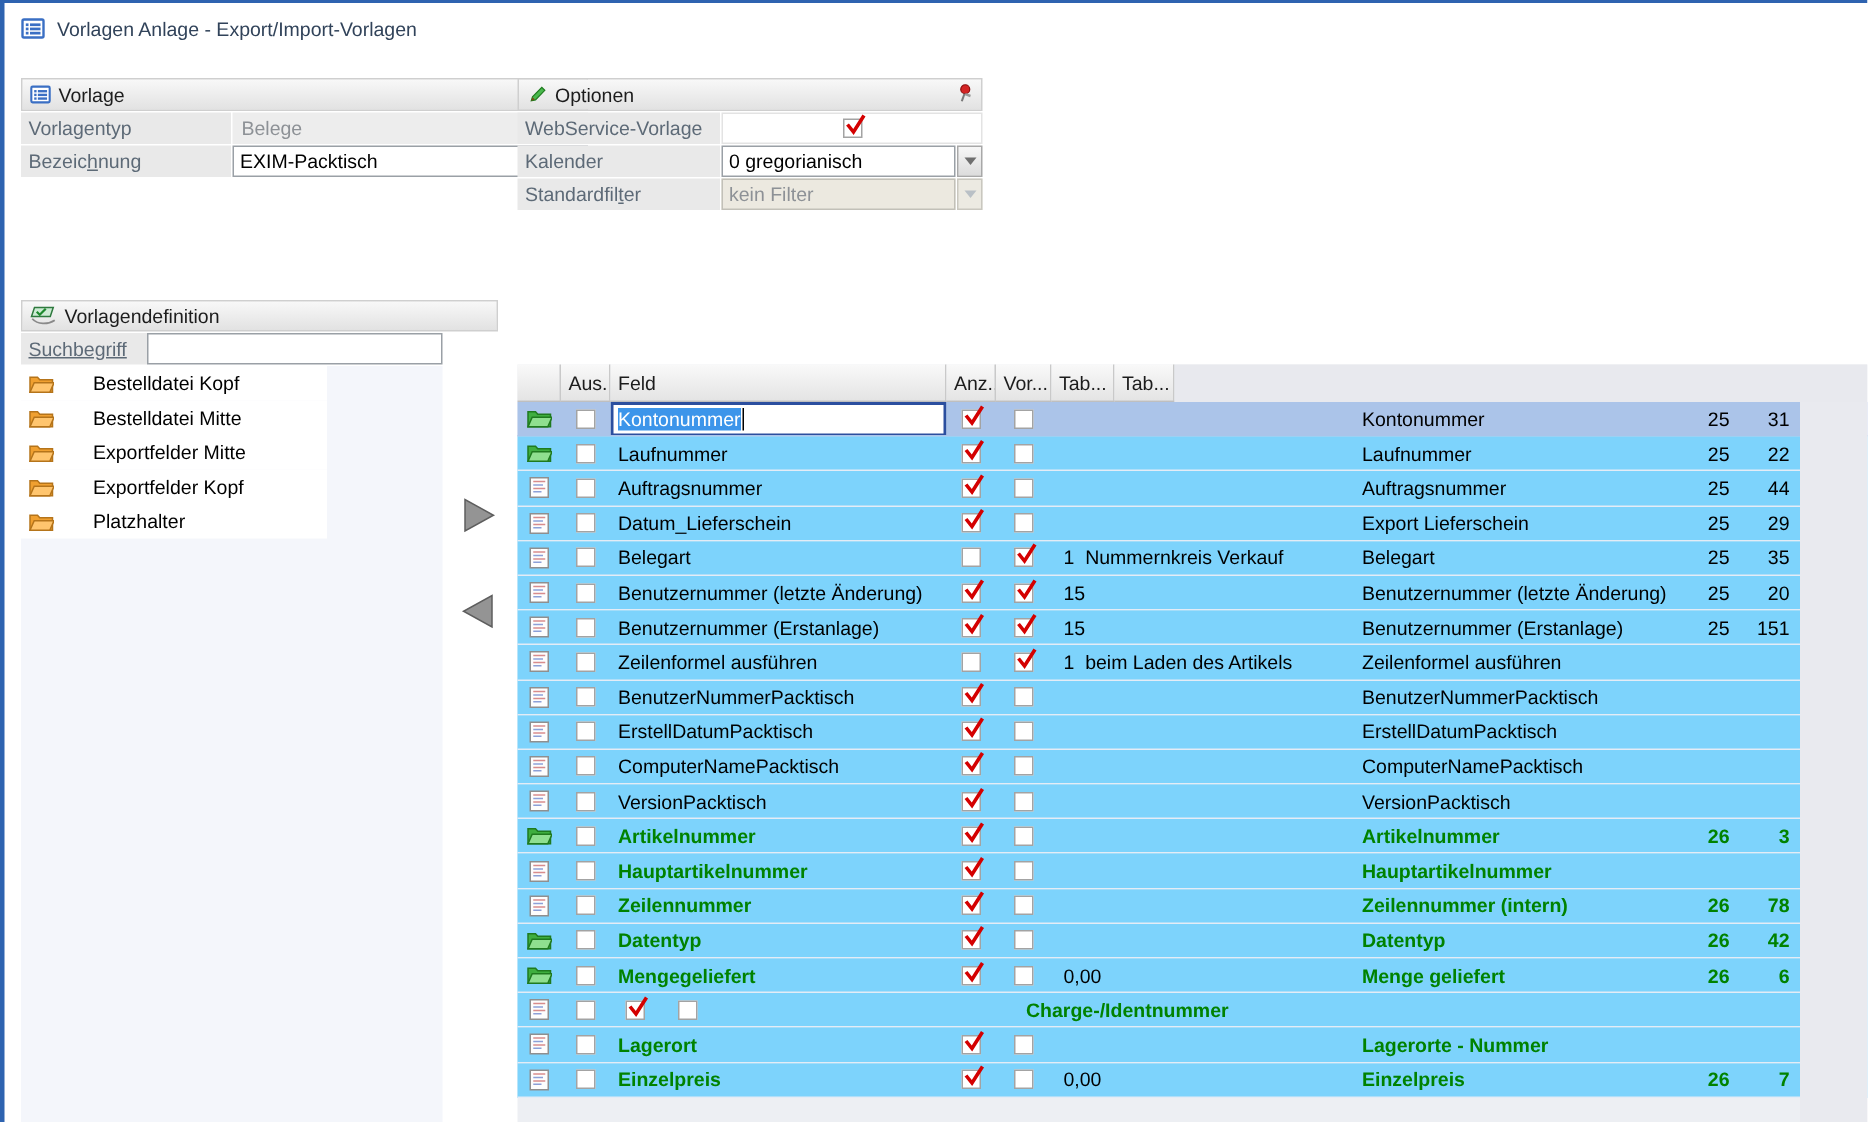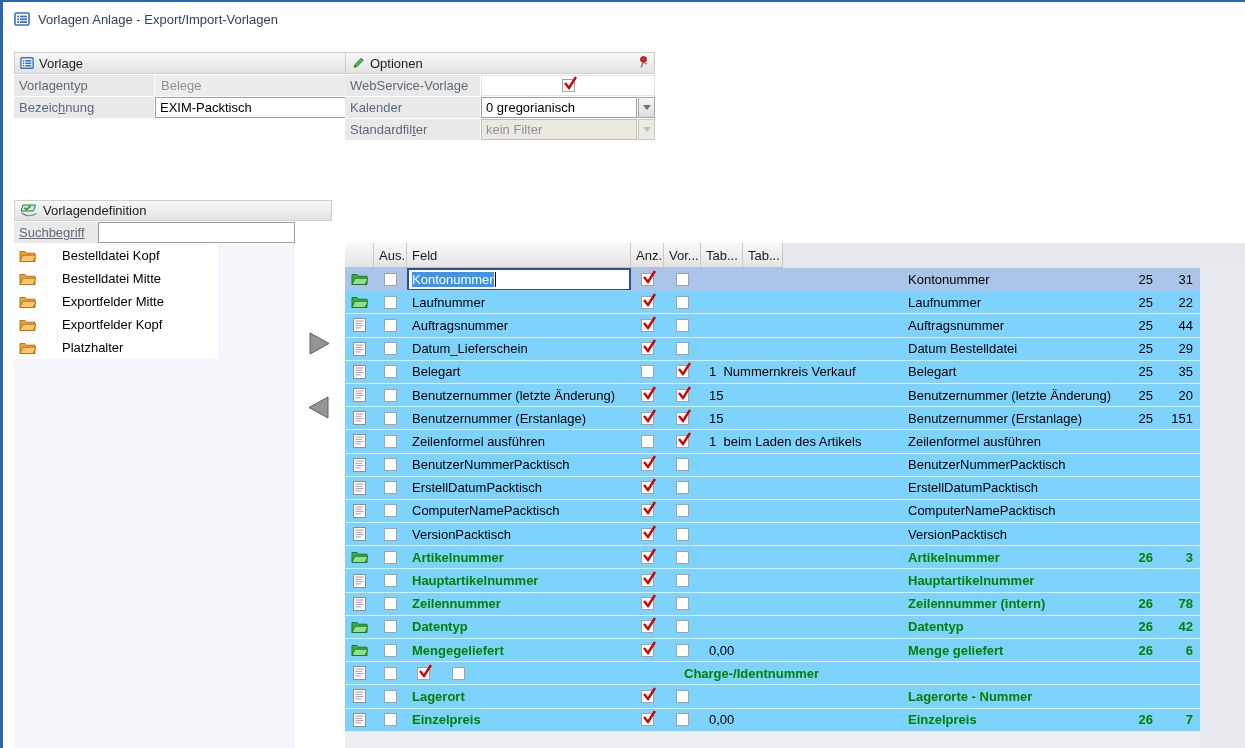--- a/index.html
+++ b/index.html
@@ -353,21 +353,21 @@
               <path d="M3.5 8.6 L11.5 8.6" stroke="#d88c8c" stroke-width="1"></path>
               <path d="M3.5 10.9 L9 10.9" stroke="#8ca0d8" stroke-width="1"></path>
             </svg></span></div>
         <div class="tc center" style="width: 33px;"><span class="cb"></span></div>
         <div class="tc txt" style="width: 224px;"><span class="g">Datum_Lieferschein</span></div>
         <div class="tc center" style="width: 33px;"><span class="cb"><svg class="mark" viewBox="0 0 15 16">
               <path d="M2 8 L6 13 L13 2" fill="none" stroke="#d40000" stroke-width="2.4"></path>
             </svg></span></div>
         <div class="tc center" style="width: 37px;"><span class="cb"></span></div>
         <div class="tc txt" style="width: 202px; padding-left: 8px;"></div>
-        <div class="tc txt" style="width: 215px;"><span class="g">Datum Bestelldatei</span></div>
+        <div class="tc txt" style="width: 215px;"><span class="g">Export Lieferschein</span></div>
         <div class="tc num" style="width: 42px;"><span class="g">25</span></div>
         <div class="tc num" style="width: 40px;"><span class="g">29</span></div>
       </div>
       <div class="trow">
         <div class="tc center" style="width: 29px;"><span style="display: inline-flex;"><svg class="doc-ic" viewBox="0 0 15 16">
               <rect x="1.5" y="1.5" width="12" height="13" fill="#fdfdfd" stroke="#8f8f8f" stroke-width="1"></rect>
               <path d="M3.5 4 L11.5 4" stroke="#d88c8c" stroke-width="1"></path>
               <path d="M3.5 6.3 L10 6.3" stroke="#8ca0d8" stroke-width="1"></path>
               <path d="M3.5 8.6 L11.5 8.6" stroke="#d88c8c" stroke-width="1"></path>
               <path d="M3.5 10.9 L9 10.9" stroke="#8ca0d8" stroke-width="1"></path>

